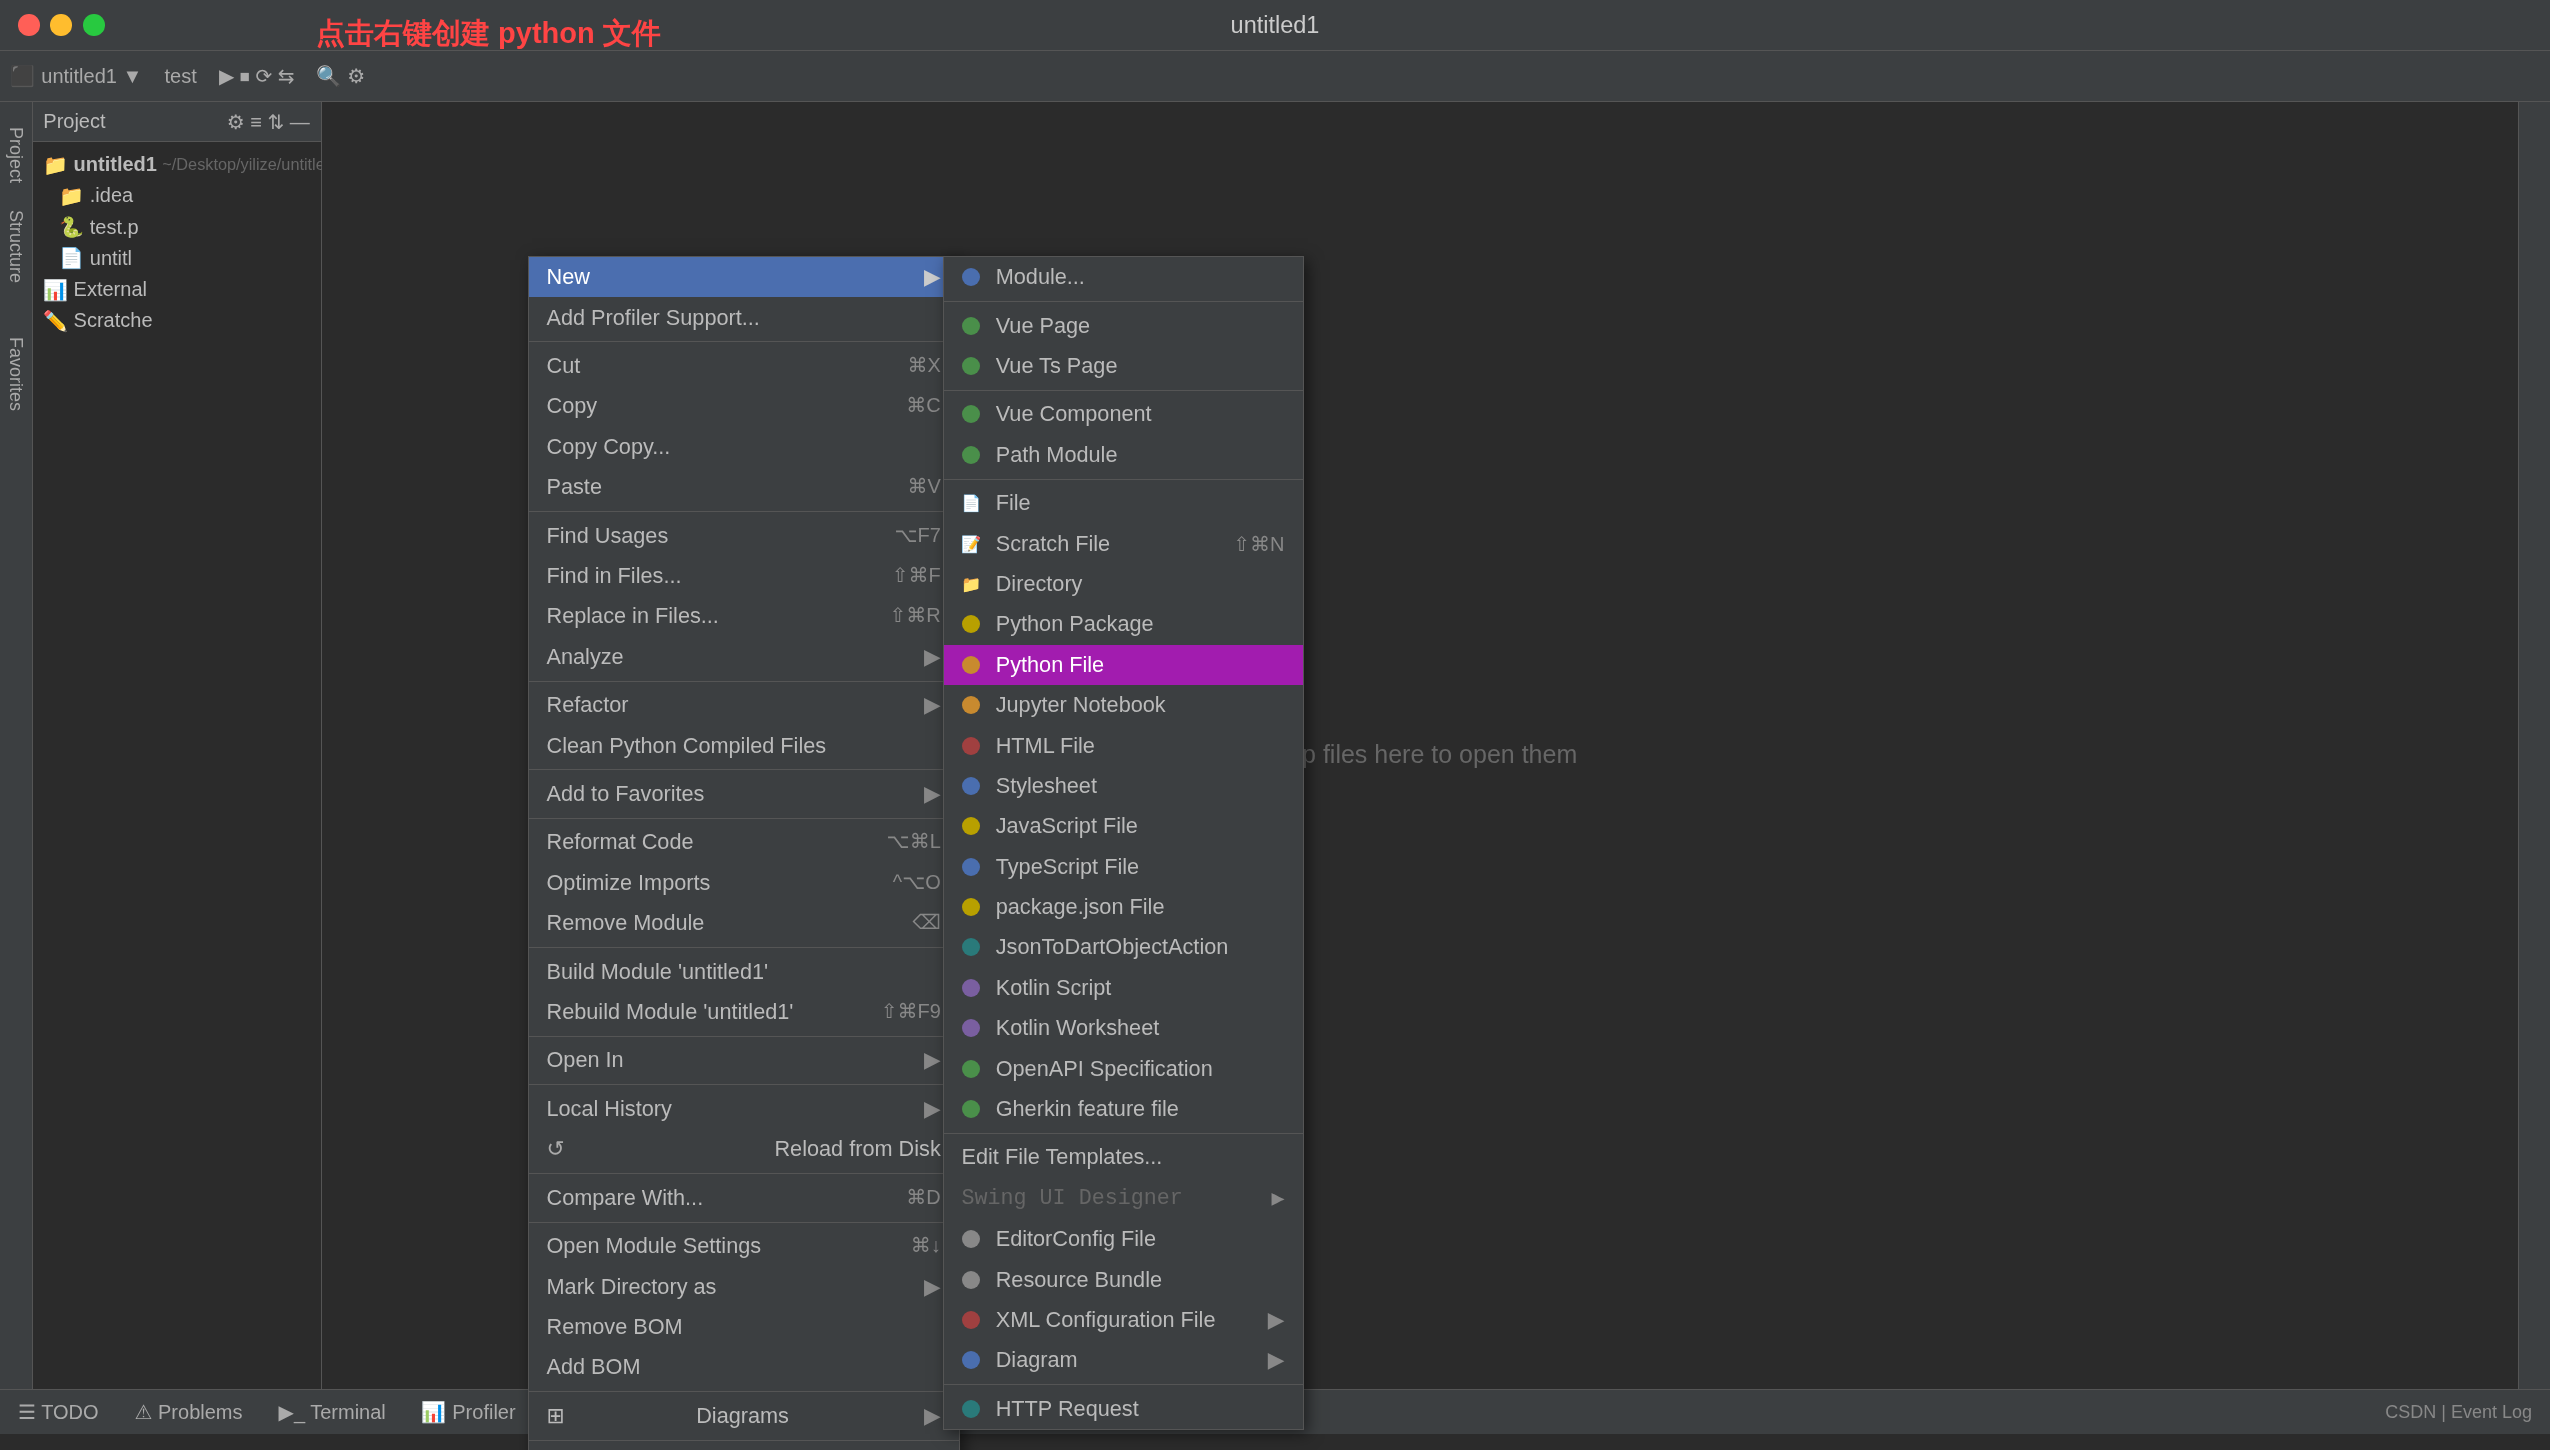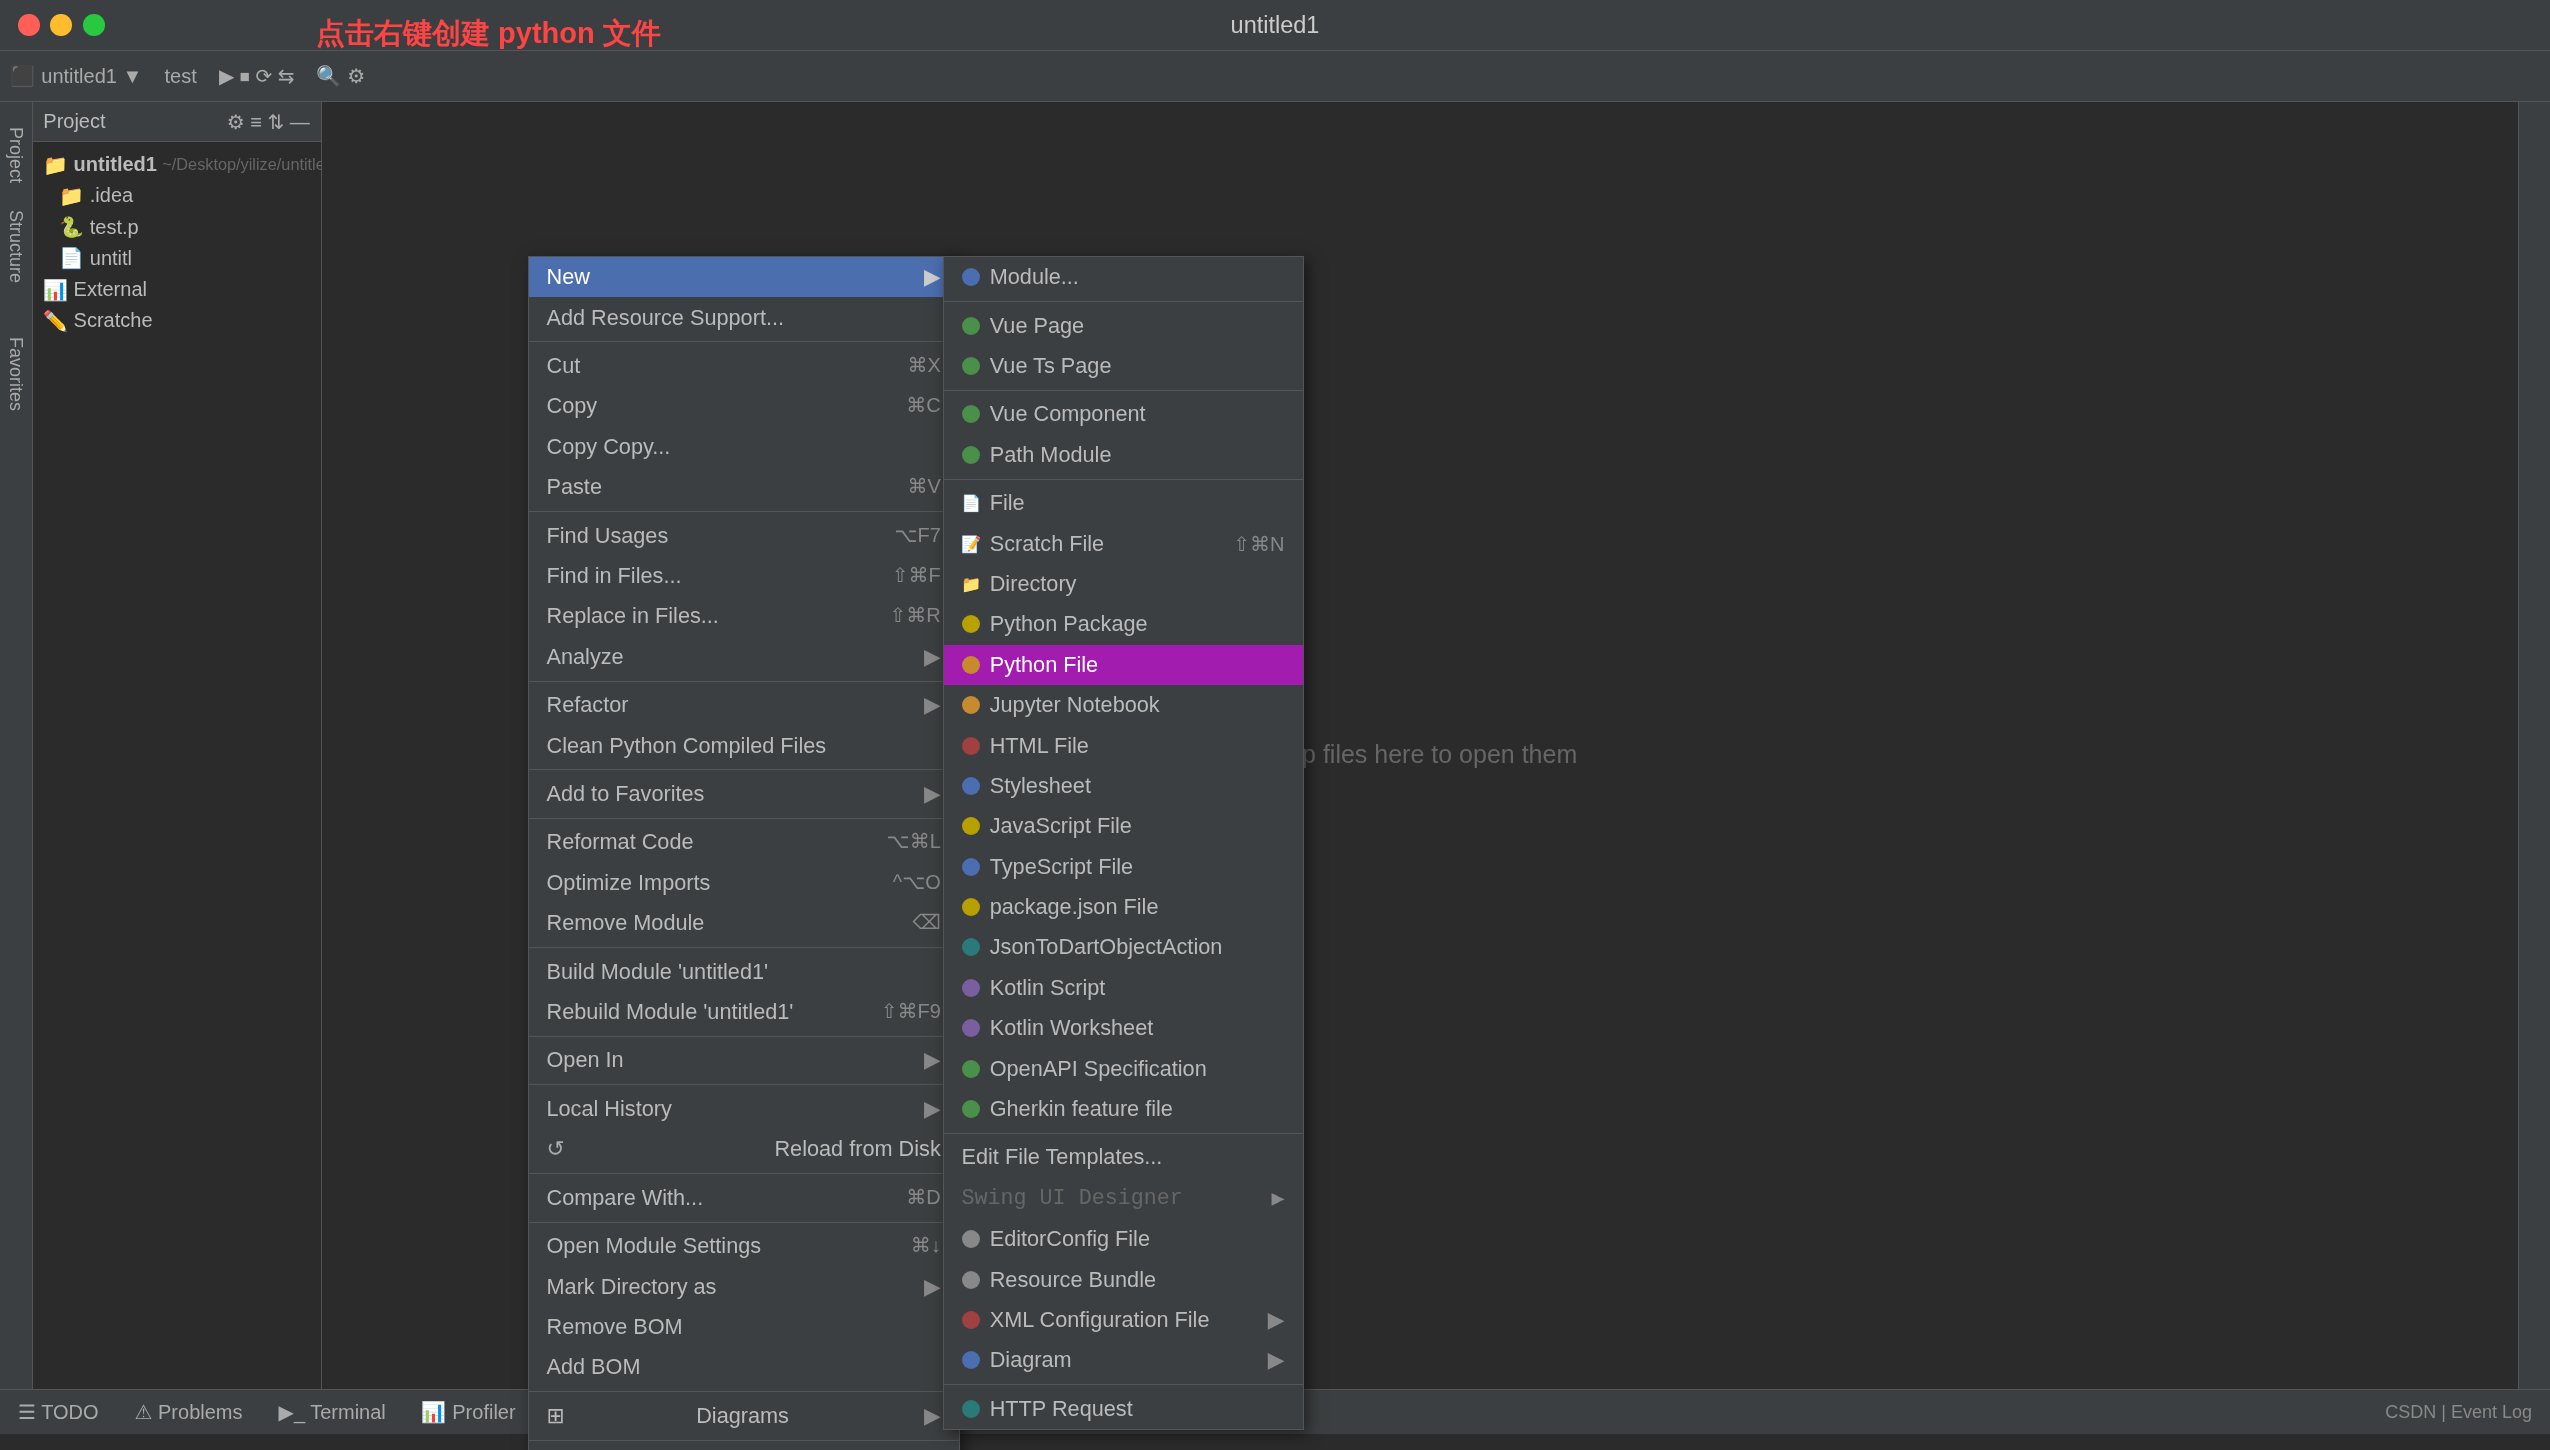--- a/index.html
+++ b/index.html
@@ -180,21 +180,21 @@
       box-shadow: 3.6px 3.6px 14.4px rgba(0,0,0,0.5);
       font-size: 21.7px;
     }
     .submenu-item {
       padding: 7.2px 18px;
       display: flex;
       align-items: center;
       cursor: pointer;
       color: #bbb;
       white-space: nowrap;
-      gap: 3px;
+      gap: 9px;
     }
     .submenu-item.selected {
       background: #a21caf;
       color: #fff;
     }
     .submenu-item.disabled {
       color: #666;
       font-family: Liberation Mono, monospace;
     }
     .submenu-item .shortcut {
@@ -328,21 +328,21 @@
       <div style="color:#666;font-size:25px;">Drop files here to open them</div>
     </div>
 
     <div class="context-menu">
 
       <div class="menu-item selected">
         <span>New</span>
         <span class="arrow">▶</span>
       </div>
       <div class="menu-item">
-        <span>Add Resource Support...</span>
+        <span>Add Profiler Support...</span>
       </div>
       <div class="menu-separator"></div>
       <div class="menu-item">
         <span>Cut</span>
         <span class="shortcut">⌘X</span>
       </div>
       <div class="menu-item">
         <span>Copy</span>
         <span class="shortcut">⌘C</span>
       </div>

